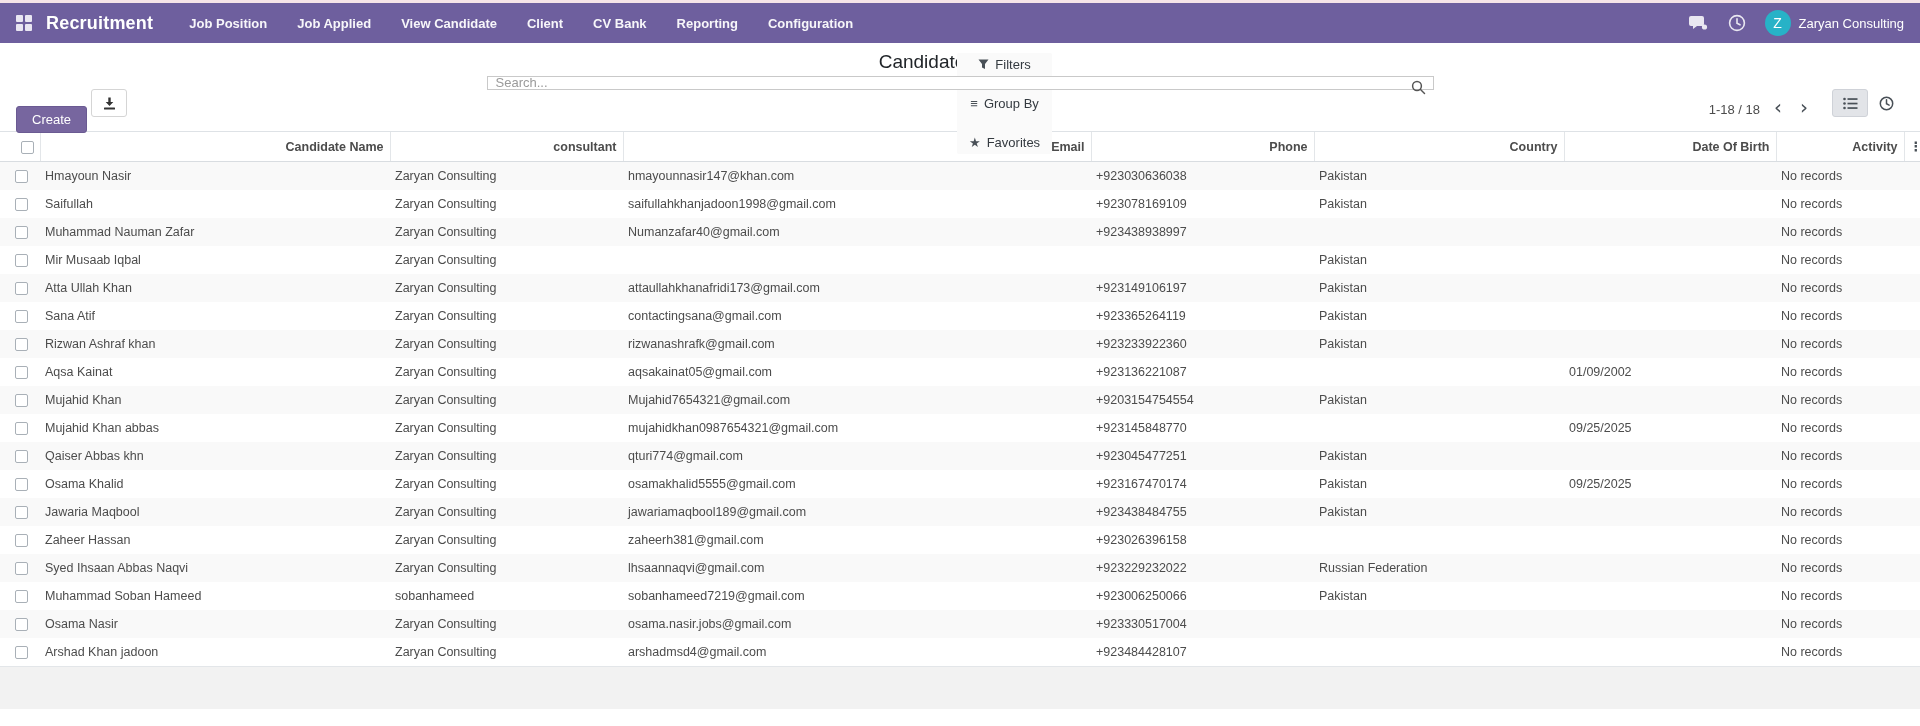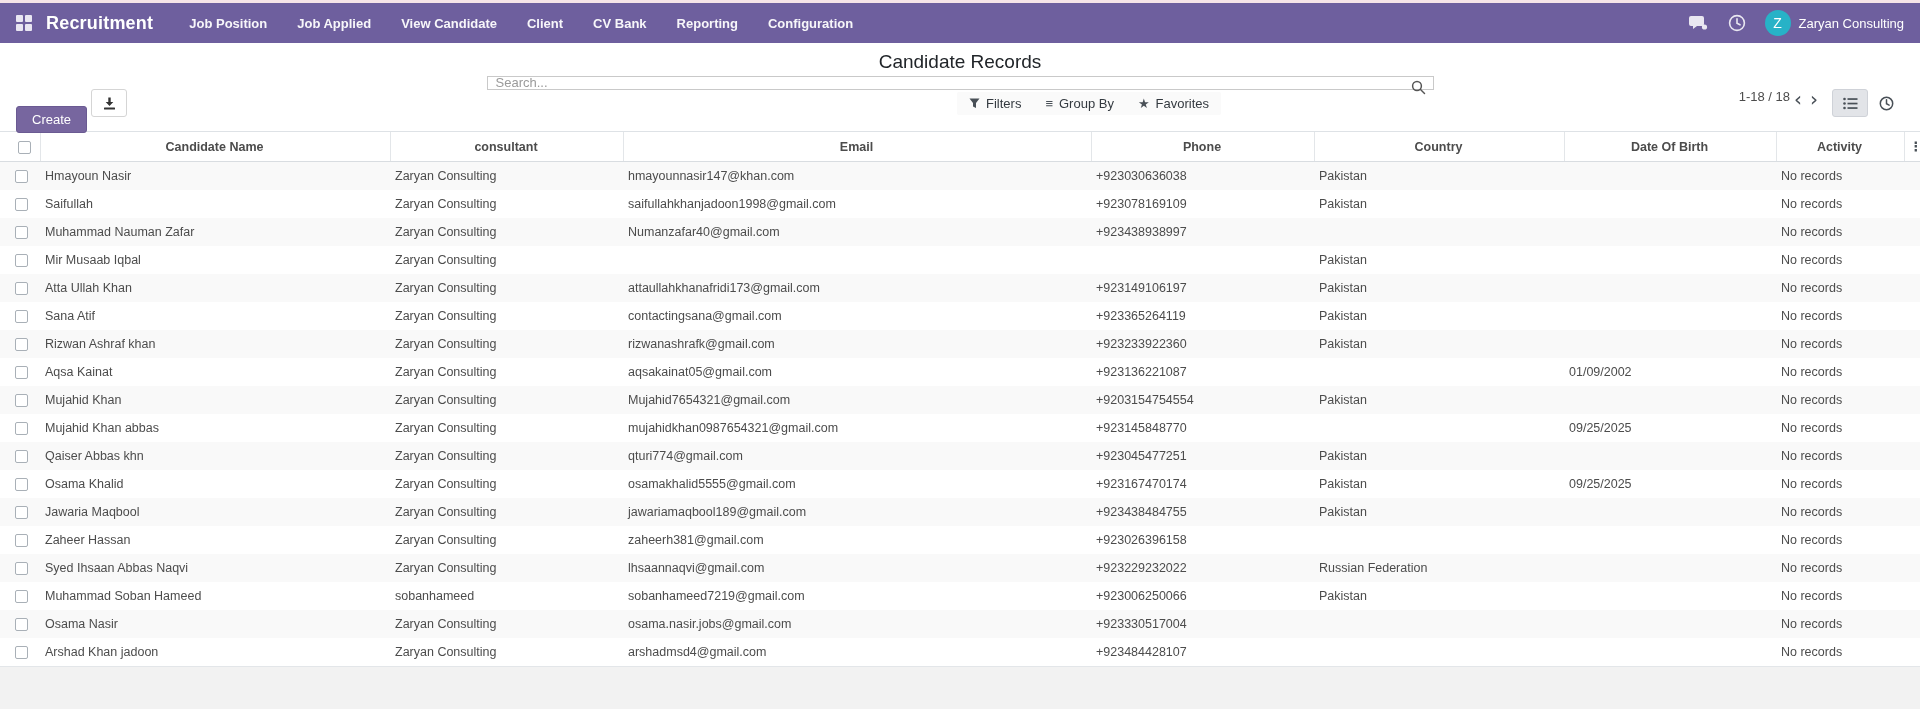--- a/index.html
+++ b/index.html
@@ -37,40 +37,40 @@
   .cp-row2 { display:flex; align-items:center; height:36px; }
   .cp-left { flex:1; display:flex; align-items:center; gap:4px; }
   .btn-create { background:#77669f; color:#fff; border:1px solid #6a5a92; border-radius:3px;
                 font-size:13px; padding:5px 15px; cursor:pointer;
                 font-family:"Liberation Sans", sans-serif;margin-top:32px; }
   .btn-export { width:36px; height:28px; background:#fff; border:1px solid #d5d5d5;
                 border-radius:3px; display:flex; align-items:center; justify-content:center;
                 cursor:pointer; }
   .cp-right { width:947px; display:flex; align-items:center; }
   .filter-group { display:flex; align-items:center; gap:24px; background:#fafafa;
-                  padding:4px 12px; border-radius:2px; }
+                  padding:4px 12px; border-radius:2px;flex-direction:column; }
   .filter-btn { display:flex; align-items:center; gap:6px; font-size:13px; color:#343a40;
                 cursor:pointer; white-space:nowrap; }
   .glyph { color:#495057; font-size:13px; line-height:1; }
-  .pager-zone { margin-left:auto; display:flex; align-items:flex-start; gap:0; }
+  .pager-zone { margin-left:auto; display:flex; align-items:flex-end; gap:10px; }
   .pager-text { font-size:13px; color:#4c4c4c; }
   .pg-btn { border:none; background:none; font-size:20px; color:#495057; cursor:pointer;
             line-height:1; padding:0 4px; font-family:"DejaVu Sans", sans-serif; }
   .view-switch { display:flex; align-items:center; margin-left:10px; }
   .vs-btn { width:36px; height:28px; display:flex; align-items:center; justify-content:center;
             cursor:pointer; border:1px solid transparent; border-radius:3px; }
   .vs-btn.active { background:#e2e4e8; border-color:#cfd2d8; }
 
   
   .table-zone { margin-top:4px; }
   table { width:1920px; border-collapse:collapse; table-layout:fixed; }
   col.c-check{width:40px;} col.c-name{width:350px;} col.c-cons{width:233px;}
   col.c-email{width:468px;} col.c-phone{width:223px;} col.c-country{width:250px;}
   col.c-dob{width:212px;} col.c-act{width:128px;} col.c-opts{width:16px;}
-  thead th { height:30px; text-align:center; font-size:12.5px; font-weight:700; color:#4c4c4c;
+  thead th { height:30px; text-align:right; font-size:12.5px; font-weight:700; color:#4c4c4c;
              border-top:1px solid #dee2e6; border-bottom:1px solid #d9dde1;
              border-left:1px solid #e3e6e9; padding:0 6px 0 5px; background:#fff; }
   thead th:first-child { border-left:none; }
   tbody td { height:28px; font-size:12.5px; color:#4c4c4c; padding:0 6px 0 5px;
              white-space:nowrap; overflow:hidden; text-overflow:ellipsis; }
   tbody tr { cursor:pointer;padding-left:36px; }
   tbody tr:nth-child(odd) { background:#f9f9f9; }
   .cb { display:inline-block; width:13px; height:13px; border:1px solid #a9b0b7;
         border-radius:2px; background:#fff; vertical-align:middle; margin-left:10px; cursor:pointer; }
   th .cb { margin-left:10px; }

